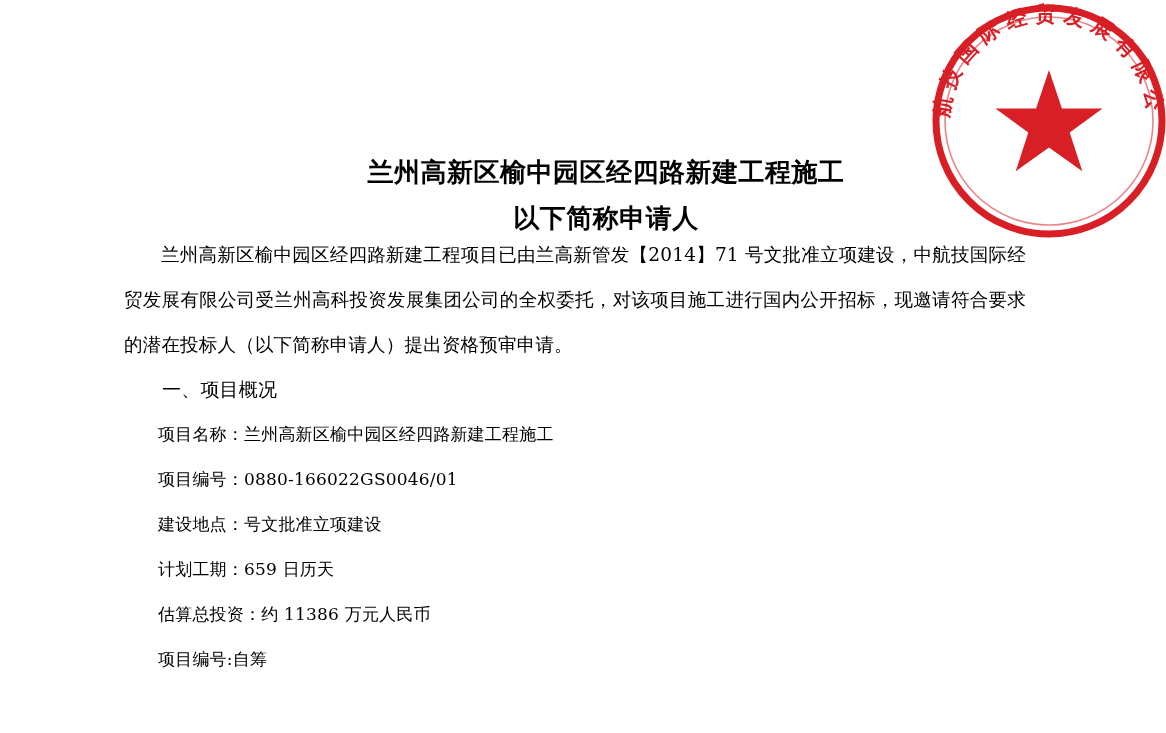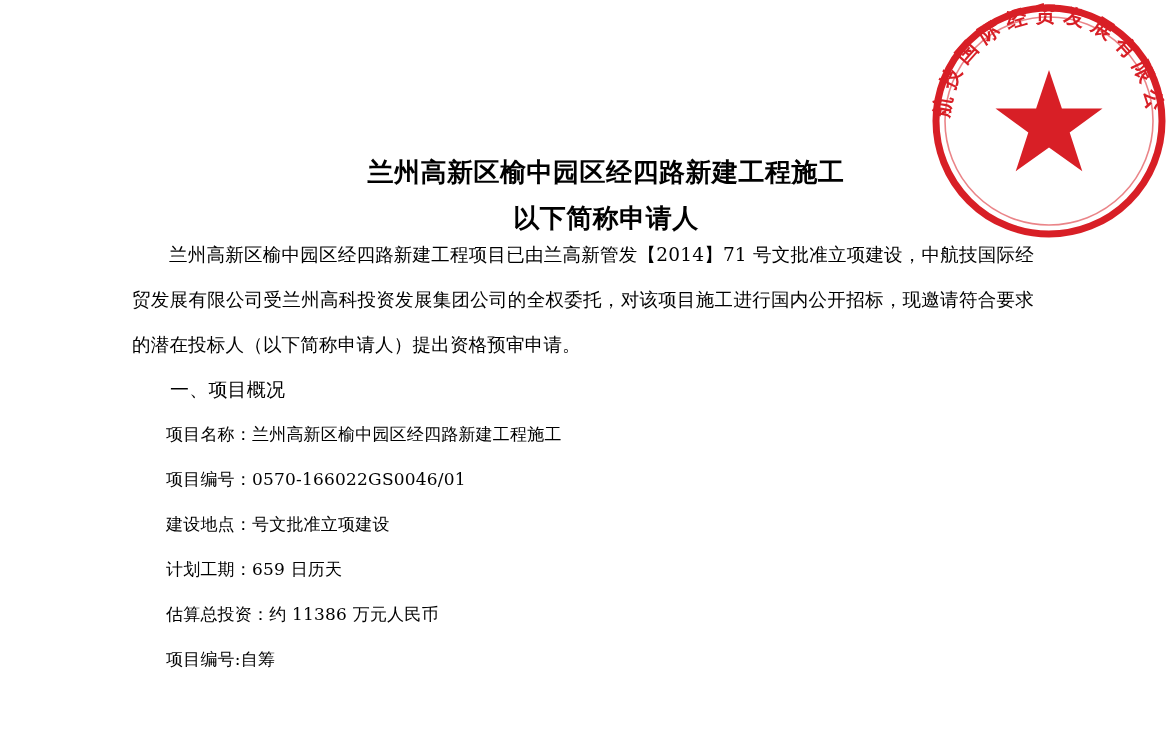--- a/index.html
+++ b/index.html
@@ -47,21 +47,21 @@
     letter-spacing: 0.5px;
     margin-left: 28px;
   }
   .doc-title .line1 { display: block; }
   .doc-title .line2 { display: block; }
 
   
   .body-wrap {
     position: absolute;
     top: 232px;
-    left: 132px;
+    left: 124px;
     width: 902px;
   }
 
   p.para {
     margin: 0;
     font-size: 18.5px;
     line-height: 45px;
     text-align: justify;
     text-justify: inter-ideograph;
     text-indent: 2em;
@@ -112,20 +112,20 @@
 
   <h1 class="doc-title">
     <span class="line1">兰州高新区榆中园区经四路新建工程施工</span>
     <span class="line2">以下简称申请人</span>
   </h1>
 
   <div class="body-wrap">
     <p class="para">兰州高新区榆中园区经四路新建工程项目已由兰高新管发【2014】71 号文批准立项建设，中航技国际经贸发展有限公司受兰州高科投资发展集团公司的全权委托，对该项目施工进行国内公开招标，现邀请符合要求的潜在投标人（以下简称申请人）提出资格预审申请。</p>
     <p class="section">一、项目概况</p>
     <p class="item">项目名称：兰州高新区榆中园区经四路新建工程施工</p>
-    <p class="item">项目编号：0570-166022GS0046/01</p>
+    <p class="item">项目编号：0880-166022GS0046/01</p>
     <p class="item">建设地点：号文批准立项建设</p>
     <p class="item">计划工期：659 日历天</p>
     <p class="item">估算总投资：约 11386 万元人民币</p>
     <p class="item">项目编号:自筹</p>
   </div>
 
 </div>
 
 </body></html>

